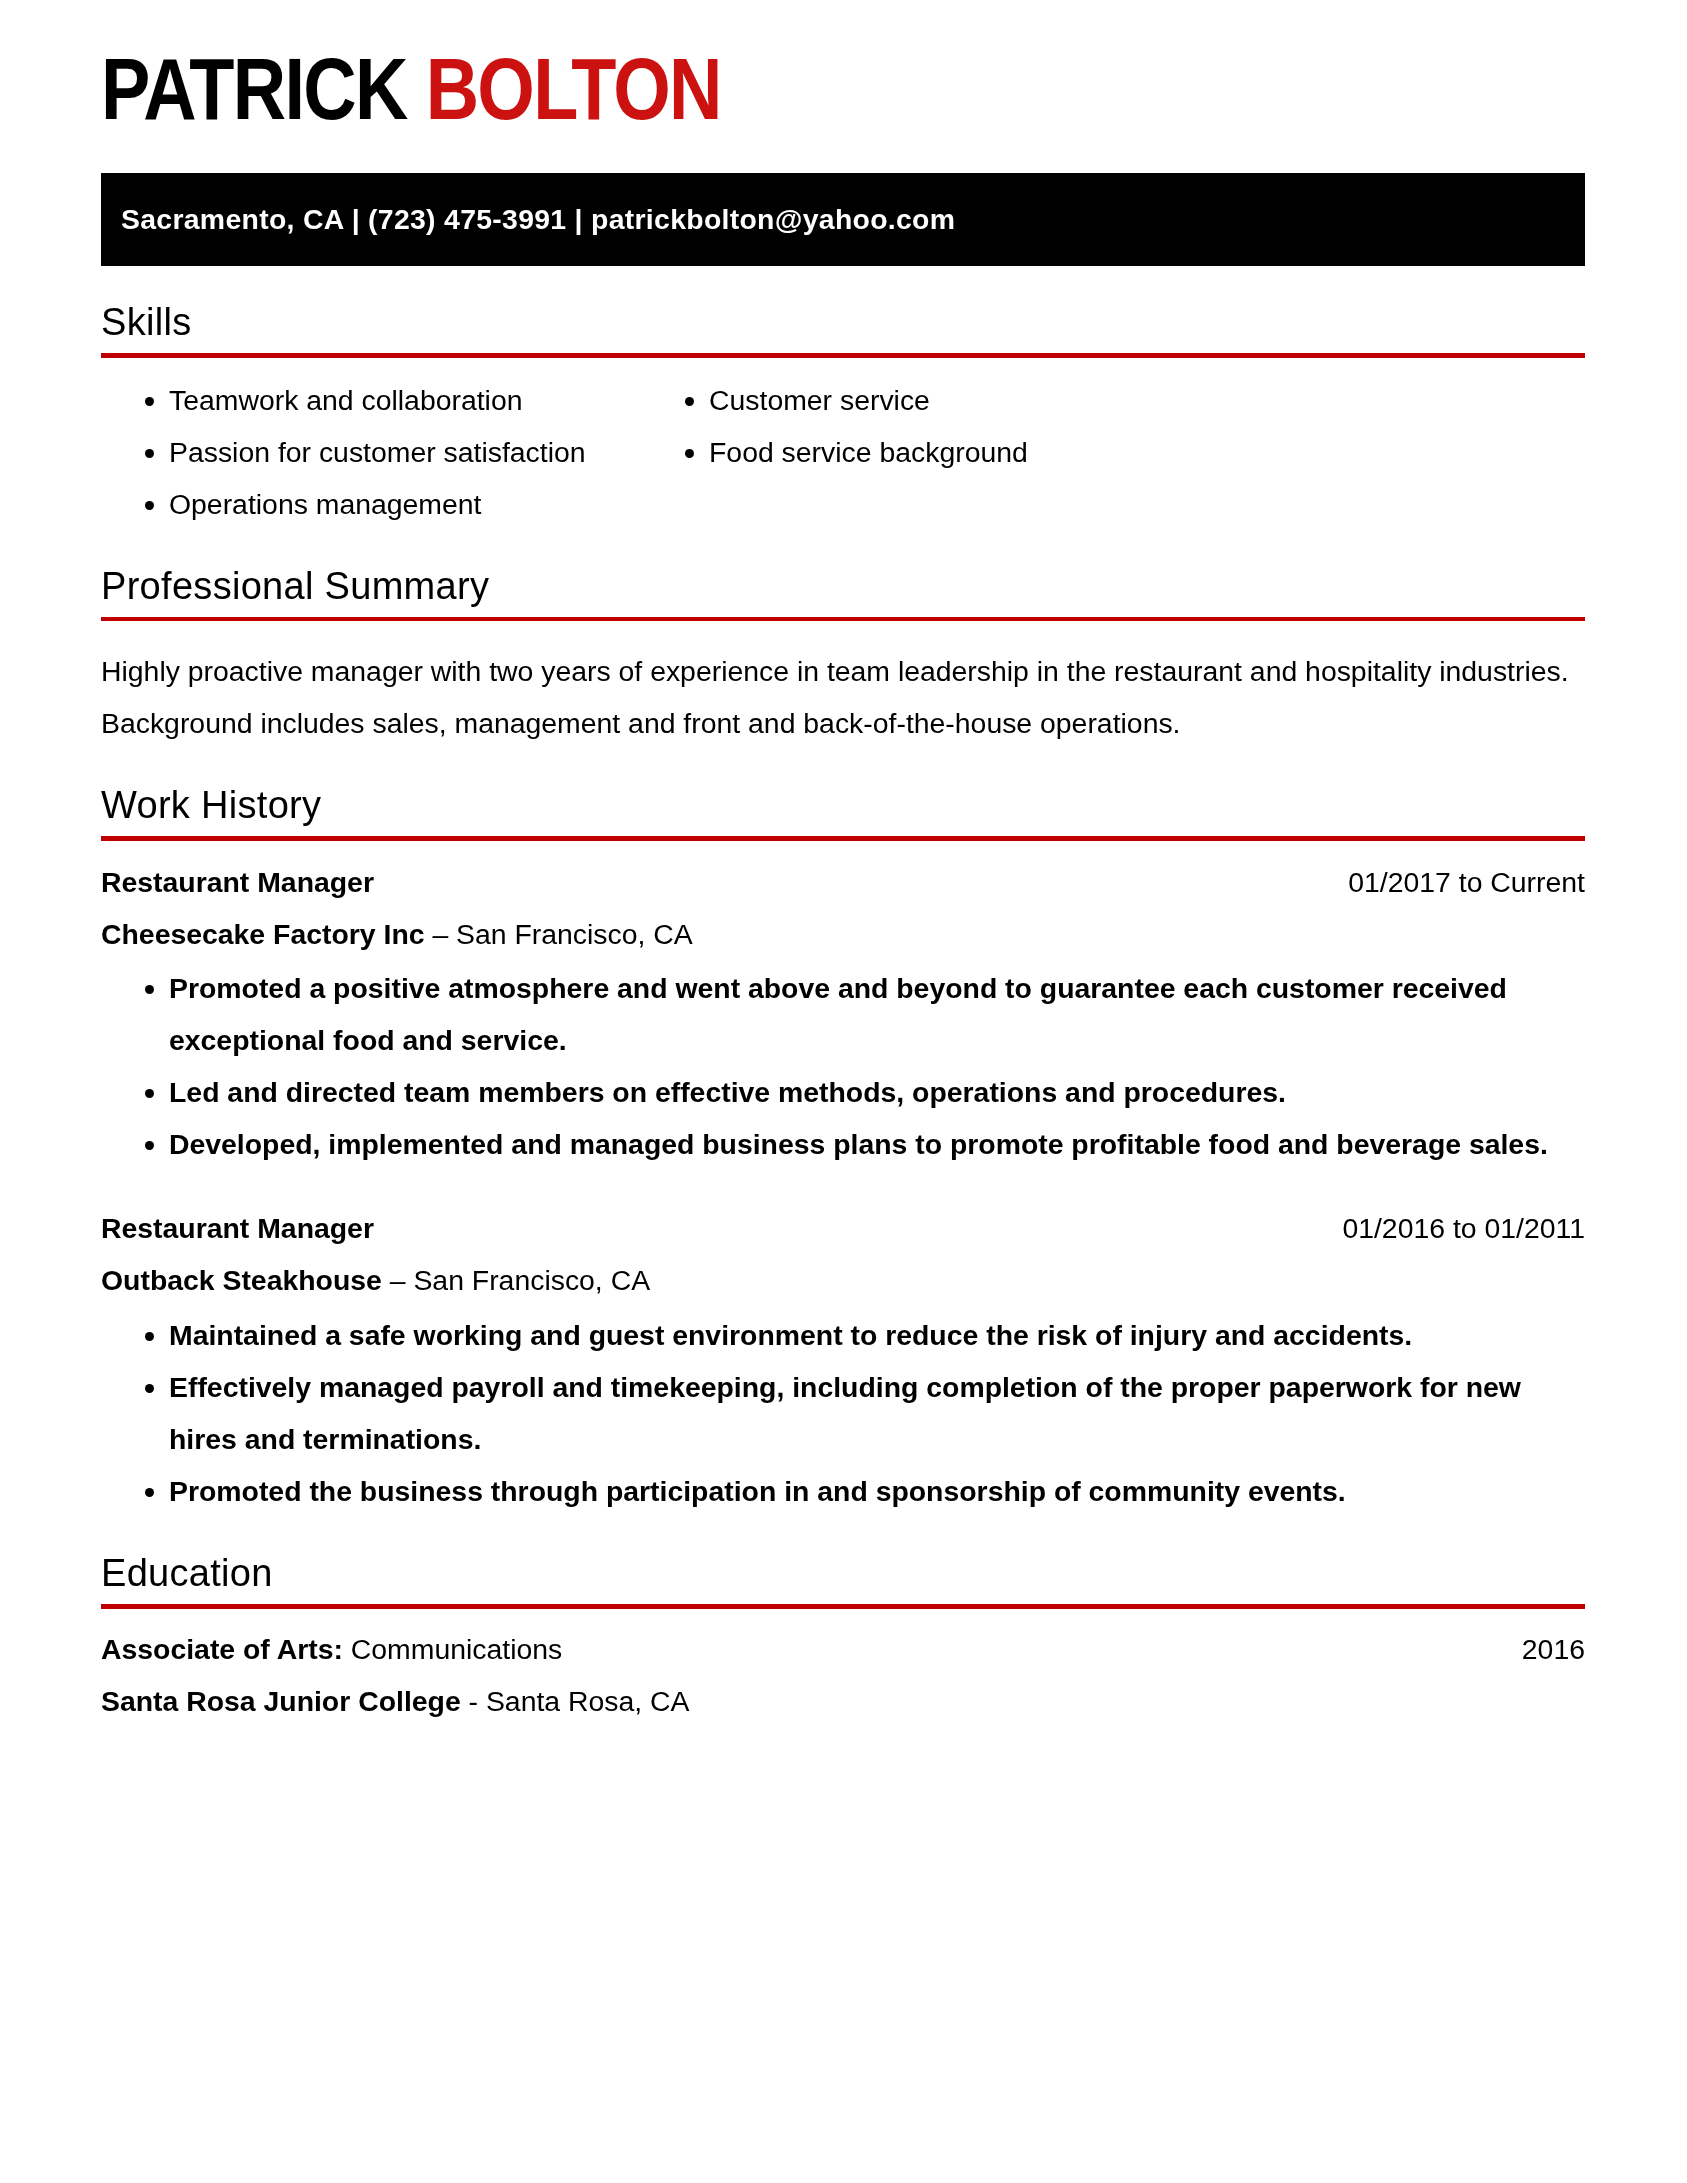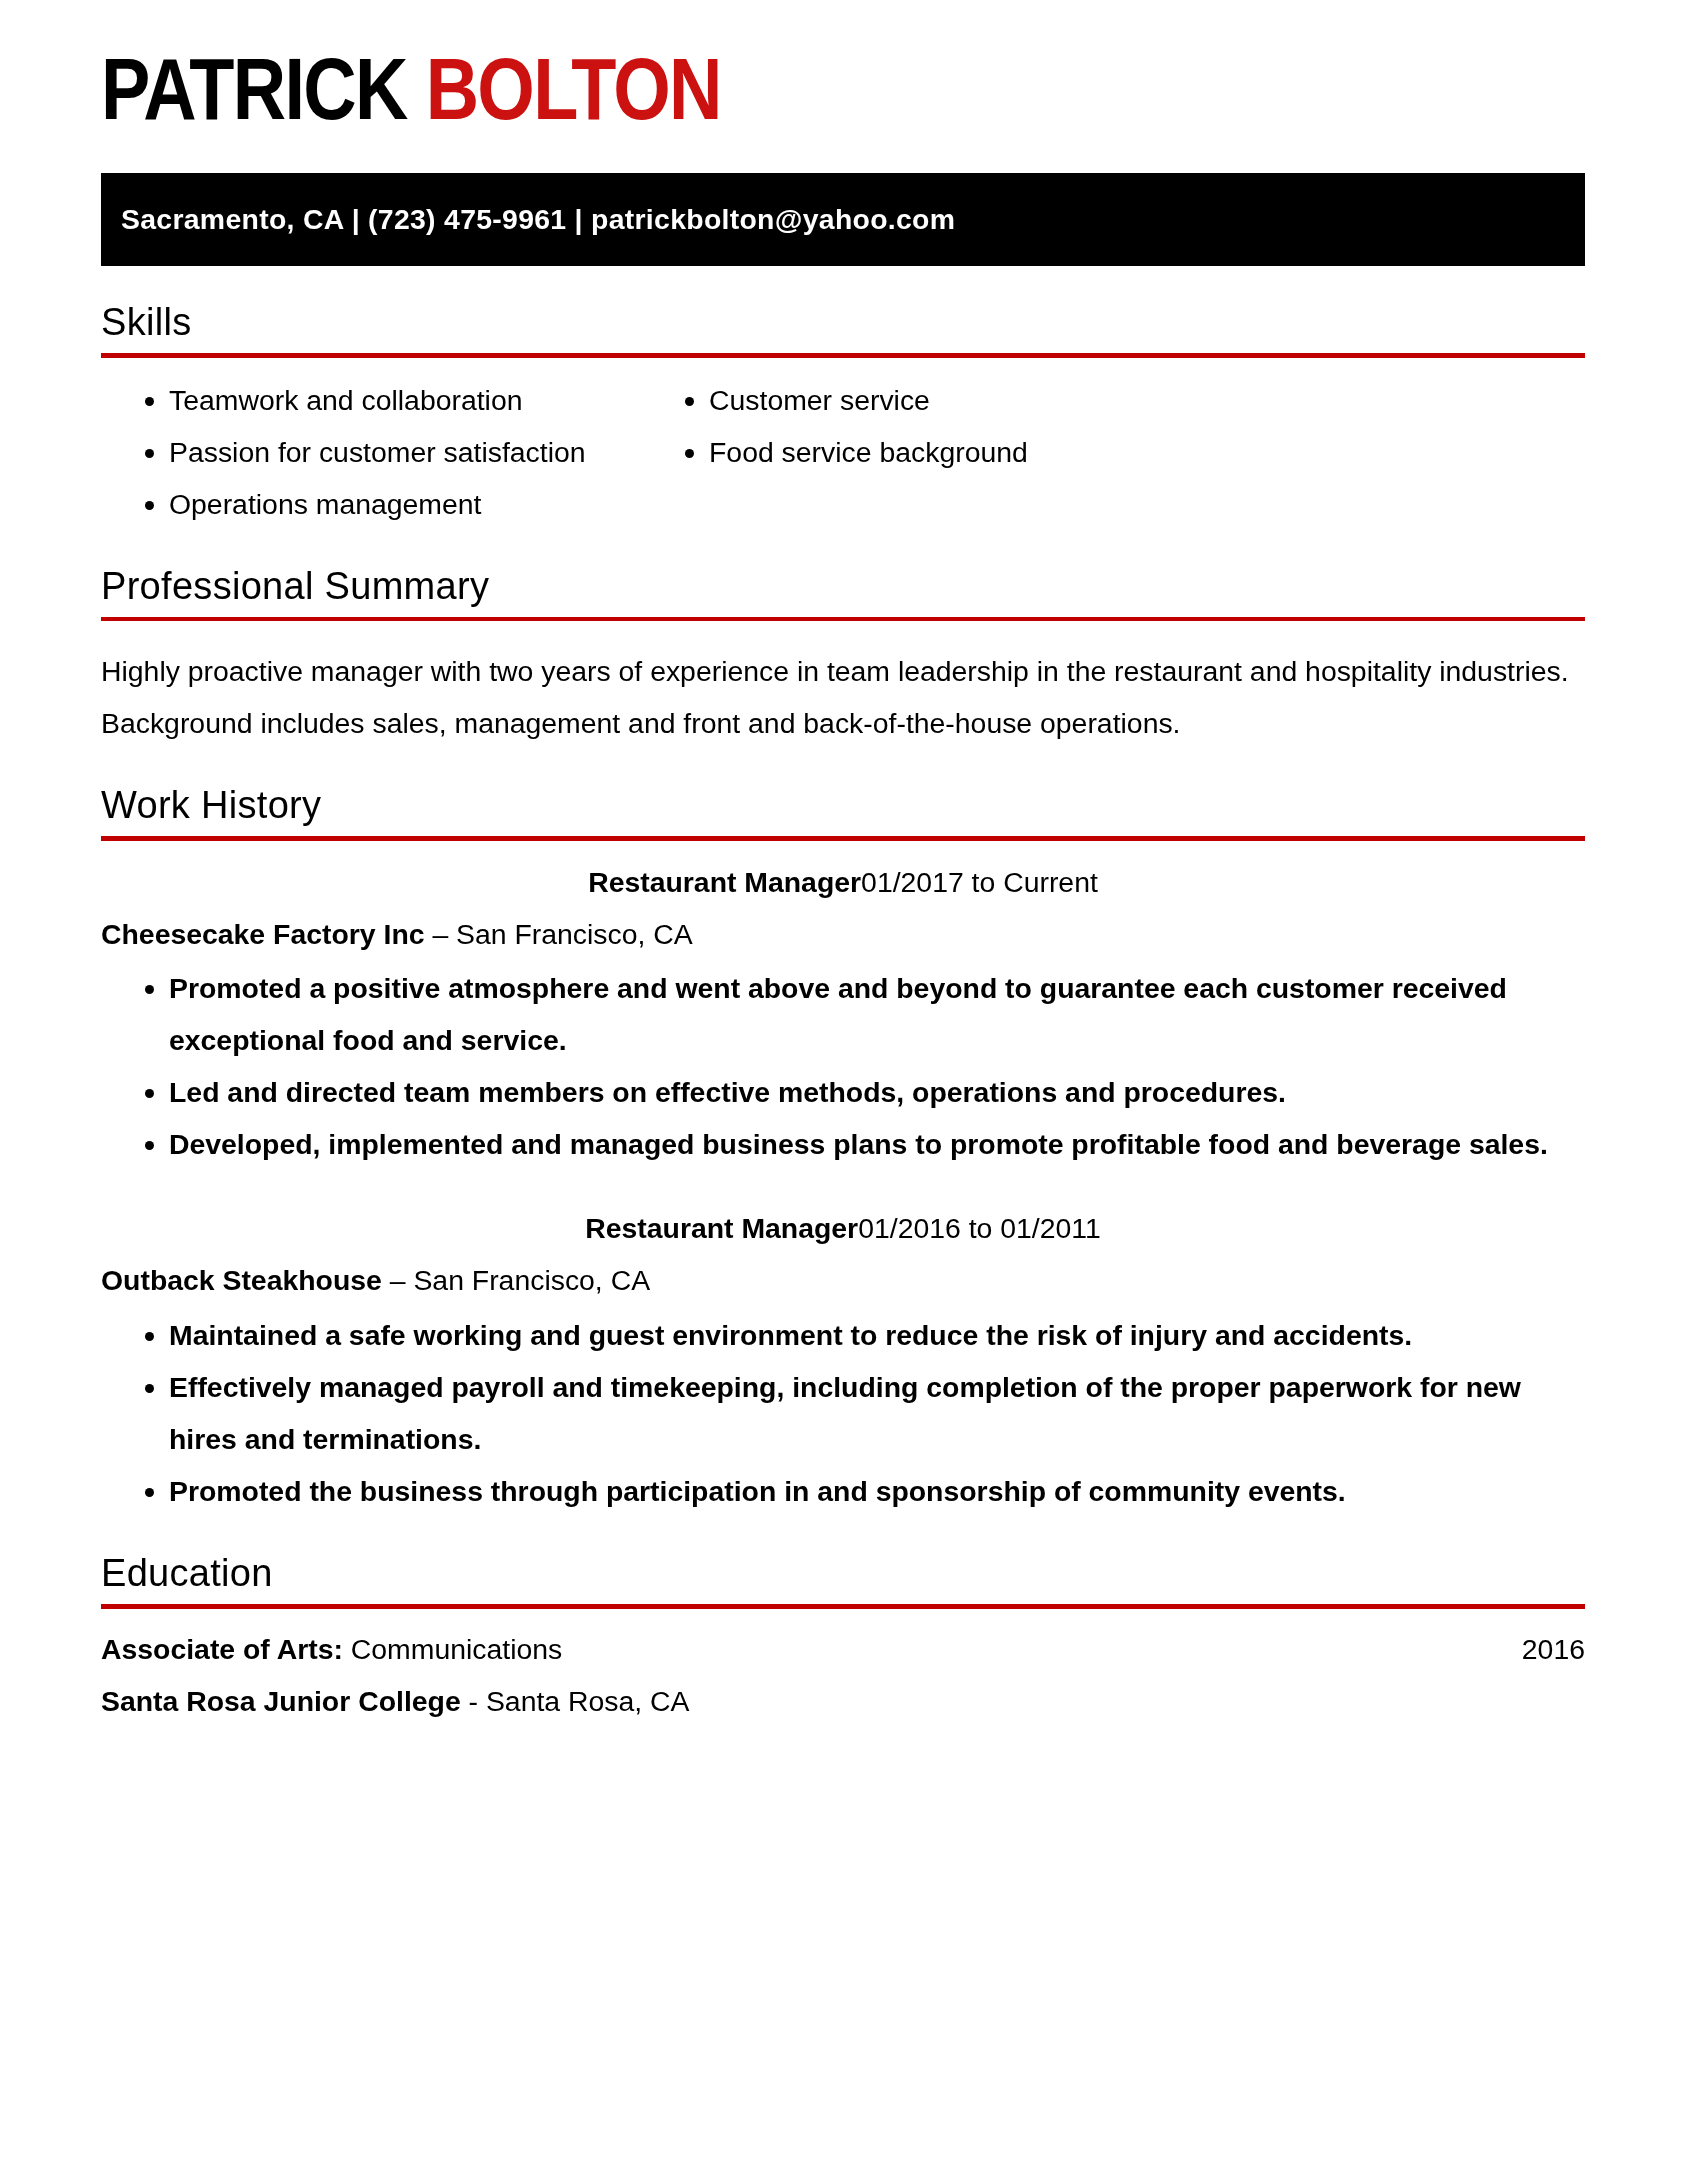--- a/index.html
+++ b/index.html
@@ -42,39 +42,39 @@
 
   
   .skills-row { display: flex; margin-top: 16px; }
   .skills-row ul.bullets { margin-top: 0; }
   .skills-col-1 { width: 540px; flex: none; }
   .skills-col-2 { flex: 1; }
 
   
   .job { margin-top: 14.6px; }
   .job + .job { margin-top: 32px; }
-  .job-line.title-row { display: flex; justify-content: center; }
+  .job-line.title-row { display: flex; justify-content: space-between; }
   .job-title, .company-name { font-weight: bold; }
   .job-dates { font-weight: 400; }
   .job ul.bullets { margin-top: 2.6px; font-weight: bold; }
 
   
   .edu { margin-top: 14.6px; }
   .edu-line.degree-row { display: flex; justify-content: space-between; }
   .degree-label, .school-name { font-weight: bold; }
 </style>
 </head>
 <body>
 
 <div class="page">
 
   <h1 class="name"><span>PATRICK </span><span class="last">BOLTON</span></h1>
 
   <div class="contact-bar">
-    <span>Sacramento, CA | (723) 475-9961 | patrickbolton@yahoo.com</span>
+    <span>Sacramento, CA | (723) 475-3991 | patrickbolton@yahoo.com</span>
   </div>
 
   <section>
     <h2 class="section-heading">Skills</h2>
     <div class="rule"></div>
     <div class="skills-row">
       <div class="skills-col-1">
         <ul class="bullets">
           <li>Teamwork and collaboration</li>
           <li>Passion for customer satisfaction</li>

